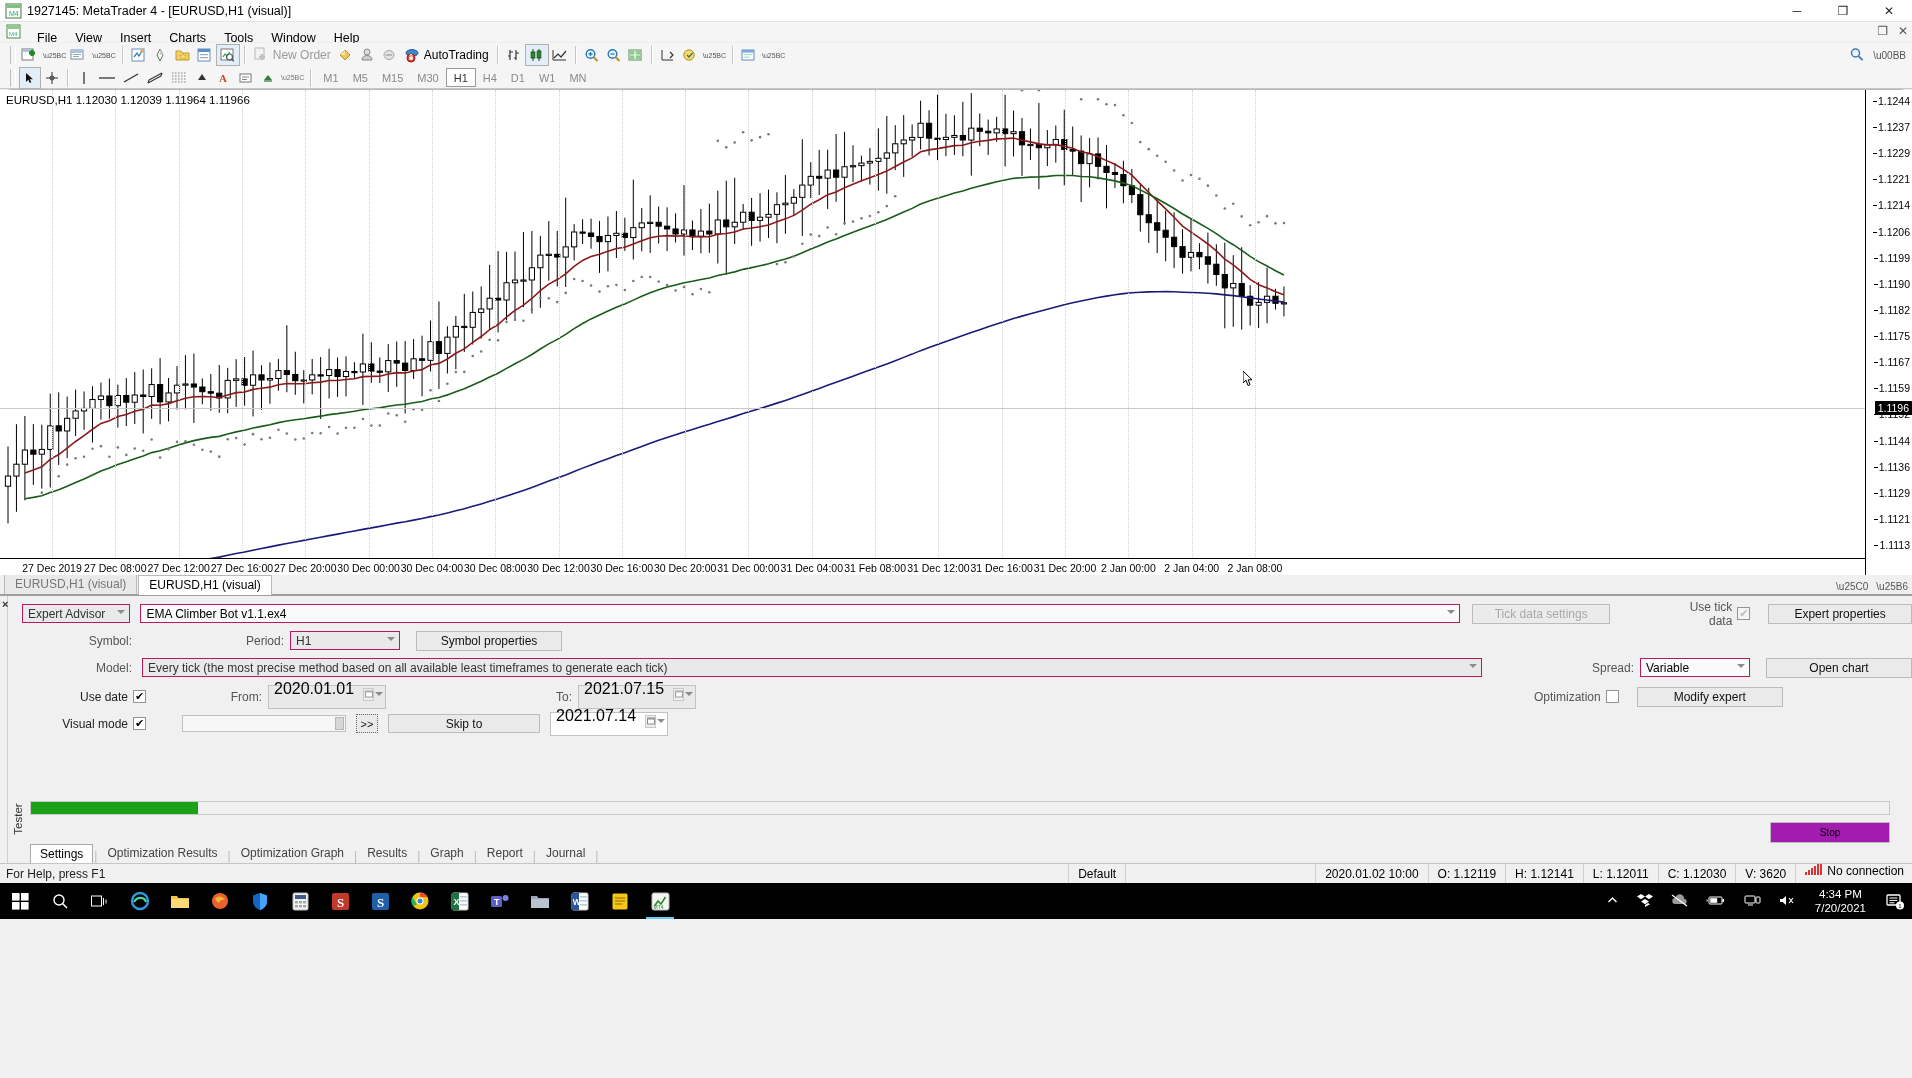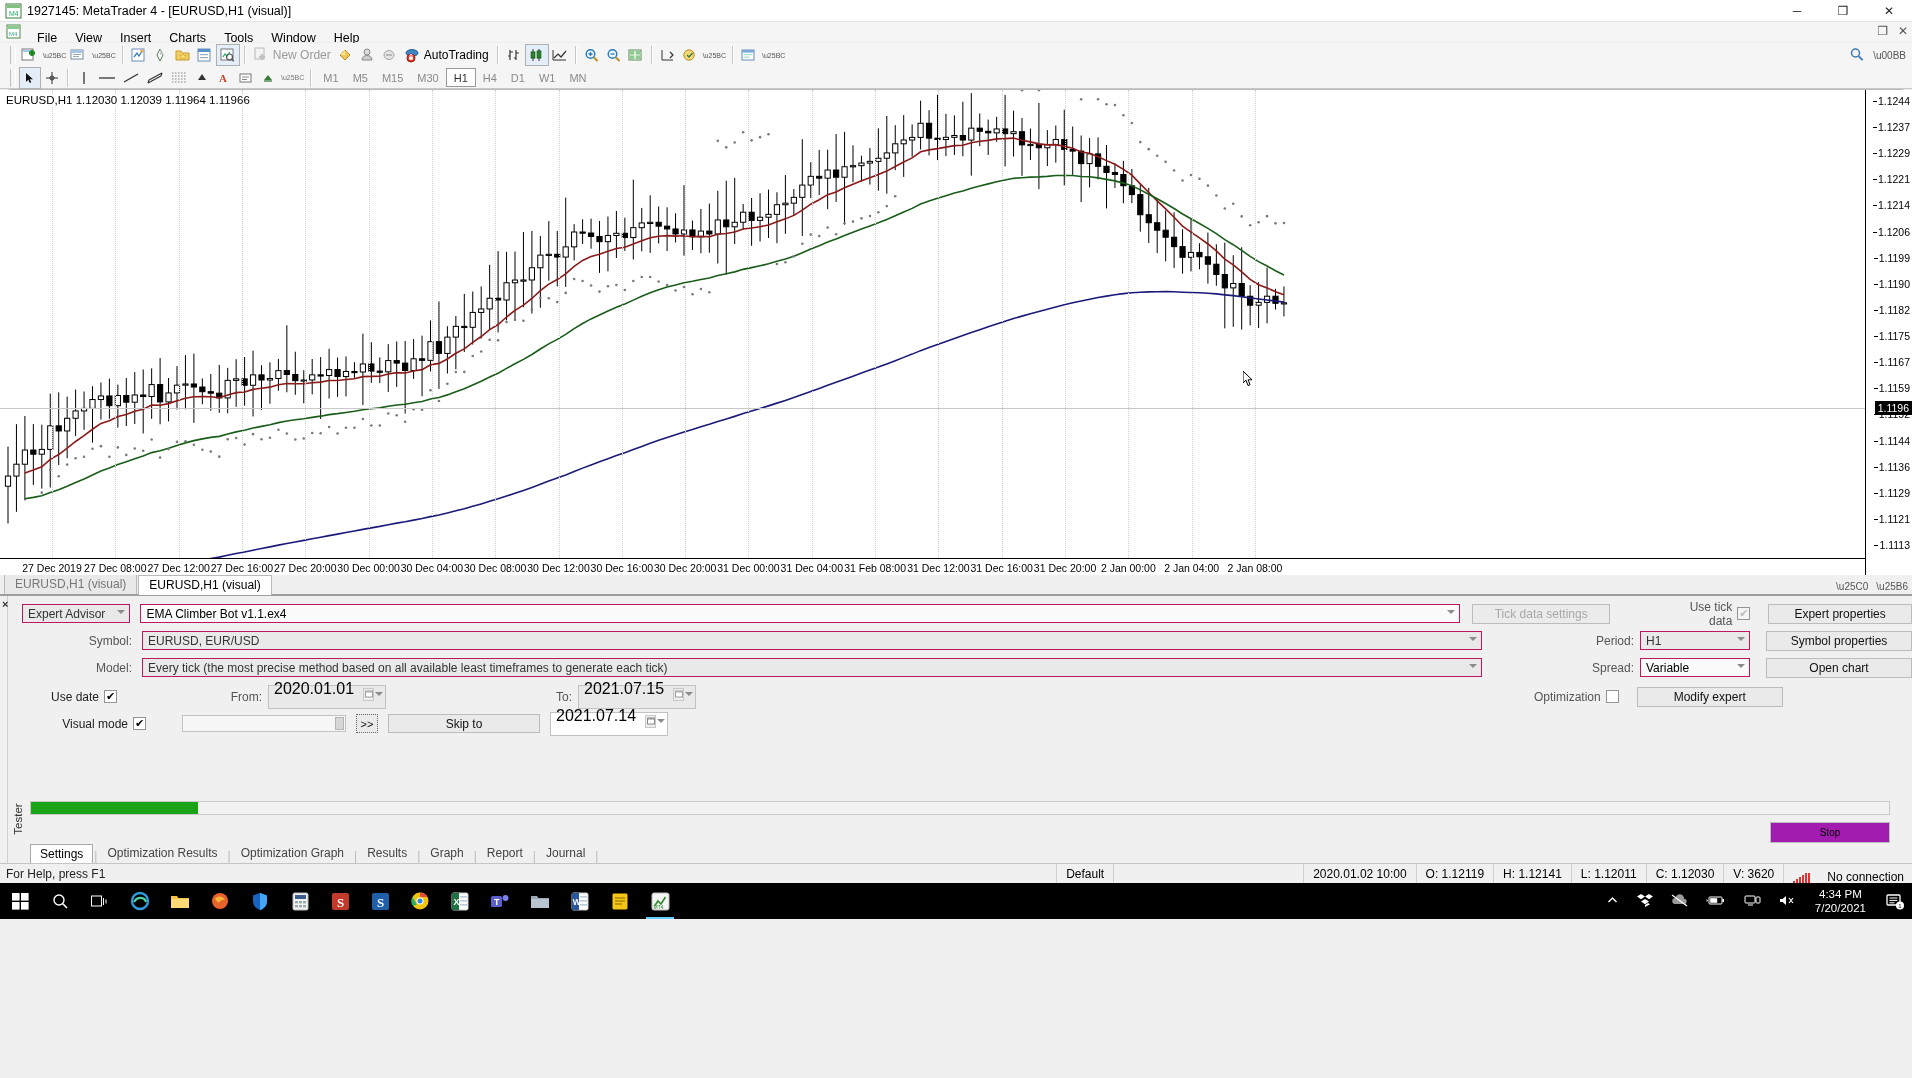--- a/index.html
+++ b/index.html
@@ -130,21 +130,21 @@
     color:#000; position:relative; top:1px; }
   .tsep2 { color:#bbb; padding:0 1px; font-size:12px; }
 
   
   .statusbar { height:20px; background:#f0f0f0; border-top:1px solid #c5c5c5;
     display:flex; align-items:center; font-size:12px; position:relative; }
   .sb-help { padding-left:6px; color:#222; }
   .sb-right { position:absolute; right:0; display:flex; align-items:center; height:20px; }
   .sb-cell { padding:0 9px; border-left:1px solid #cfcfcf; height:20px;
     display:flex; align-items:center; white-space:nowrap; }
-  .sb-conn { display:flex; align-items:flex-end; gap:17px; padding:0 8px 0 9px;
+  .sb-conn { display:flex; align-items:flex-start; gap:5px; padding:0 8px 0 9px;
     border-left:1px solid #cfcfcf; height:20px; }
   .bars { display:flex; align-items:flex-end; gap:1px; height:11px; }
   .bars i { width:2px; background:#d33; display:block; }
 
   
   .taskbar { height:36px; background:#000; display:flex; align-items:center;
     position:relative; }
   .tb-item { width:40px; height:36px; display:flex; align-items:center;
     justify-content:center; position:relative; }
   .tb-item.active::after { content:''; position:absolute; bottom:0; left:6px; right:6px;
@@ -1063,24 +1063,20 @@
         <span class="lbl">Use tick data</span>
         <span class="chk dim">✔</span>
       </div>
       <div class="btn" style="width:146px;margin-left:18px">
         <span>Expert properties</span>
       </div>
     </div>
 
     <div class="row">
       <span class="lbl" style="width:110px;margin-left:14px">Symbol:</span>
-      <div class="combo gray" style="width:1340px;margin-left:10px">
-        <span>EURUSD, EUR/USD</span>
-        <span class="arw"></span>
-      </div>
       <span class="lbl" style="width:140px;margin-left:12px">Period:</span>
       <div class="combo gray" style="width:110px;margin-left:6px">
         <span>H1</span>
         <span class="arw"></span>
       </div>
       <div class="btn" style="width:146px;margin-left:16px">
         <span>Symbol properties</span>
       </div>
     </div>
 
@@ -1094,21 +1090,21 @@
       <div class="combo" style="width:110px;margin-left:6px">
         <span>Variable</span>
         <span class="arw"></span>
       </div>
       <div class="btn" style="width:146px;margin-left:16px">
         <span>Open chart</span>
       </div>
     </div>
 
     <div class="row" style="margin-top:6px">
-      <div style="display:flex;align-items:center;width:124px;margin-left:14px;justify-content:center">
+      <div style="display:flex;align-items:center;width:124px;margin-left:14px;justify-content:flex-end">
         <span class="lbl dark">Use date</span>
         <span class="chk">✔</span>
       </div>
       <span class="lbl" style="width:116px;text-align:right">From:</span>
       <div class="fld" style="width:118px;margin-left:6px">
         <span>2020.01.01</span>
         <span class="spin">
           <span class="bx">
             <svg width="8" height="8" viewBox="0 0 8 8">
                 <rect x="0.5" y="1" width="7" height="6" fill="#fff" stroke="#9a9a9a"></rect>

